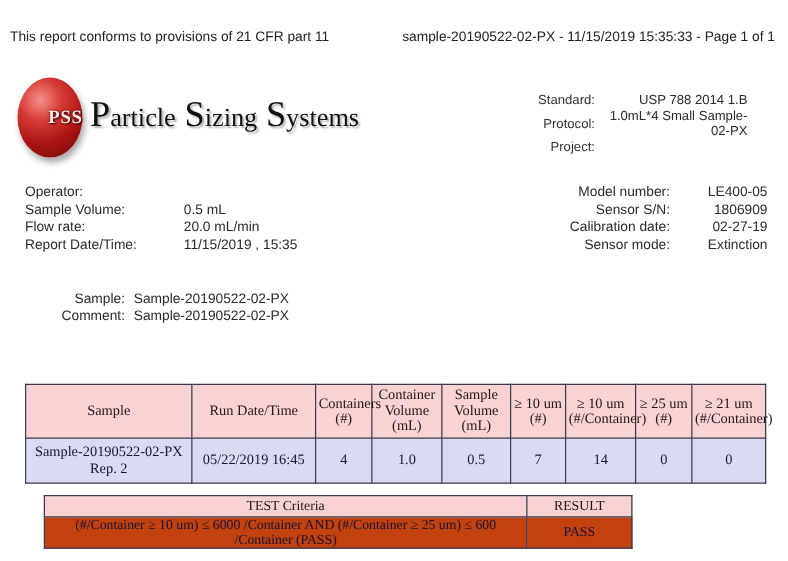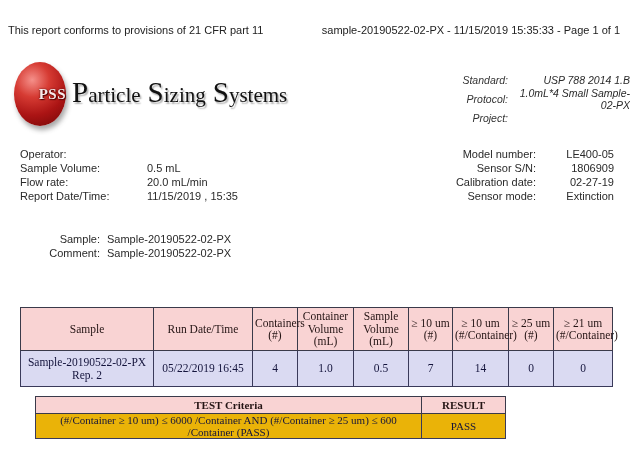--- a/index.html
+++ b/index.html
@@ -25,23 +25,23 @@
   }
   .company{
     position:absolute;left:72px;top:76px;font-family:"Liberation Serif",serif;
     font-size:21px;color:#111;text-shadow:1.5px 1.5px 1.5px #b0b0b0;white-space:nowrap;
   }
   .company .word{display:inline-block;margin-right:7px;}
   .company .word::first-letter{font-size:29px;}
 
   
   .std-block{
-    position:absolute;right:0;top:74px;display:grid;
+    position:absolute;right:32px;top:74px;display:grid;
     grid-template-columns:auto 118px;column-gap:4px;
-    font-size:10.5px;line-height:12.5px;color:#2a2a2a;font-style:italic;
+    font-size:10.5px;line-height:12.5px;color:#2a2a2a;
   }
   .std-block .lbl{text-align:right;align-self:center;color:#333;}
   .std-block .val{text-align:right;}
 
   
   .op-block{
     position:absolute;left:20px;top:147px;display:grid;
     grid-template-columns:122px auto;column-gap:5px;
     font-size:11px;line-height:14px;color:#2a2a2a;
   }
@@ -71,25 +71,25 @@
   .results-table th{
     background:#f9d3d3;border:1px solid #3a3a4a;font-weight:normal;color:#241414;
     text-align:center;vertical-align:middle;height:40px;padding:1px 2px;line-height:12.5px;
   }
   .results-table td{
     background:#dadaf2;border:1px solid #3a3a5a;color:#14143c;
     text-align:center;vertical-align:middle;height:33px;padding:1px 2px;line-height:13px;
   }
   .criteria-table{position:absolute;left:35px;top:396px;width:470px;font-size:11px;}
   .criteria-table th{
-    background:#f9d3d3;border:1px solid #3a3a4a;font-weight:bold;color:#241414;
+    background:#f9d3d3;border:1px solid #3a3a4a;font-weight:normal;color:#241414;
     text-align:center;vertical-align:middle;height:16px;padding:0 2px;
   }
   .criteria-table td{
-    background:#eab308;border:1px solid #3a3a5a;color:#14143c;
+    background:#c2410c;border:1px solid #3a3a5a;color:#14143c;
     text-align:center;vertical-align:middle;height:16px;padding:0 2px;
   }
 </style>
 </head>
 <body>
 
 <div class="page">
 
   <div class="top-line">
     <span class="tl-left">This report conforms to provisions of 21 CFR part 11</span>

